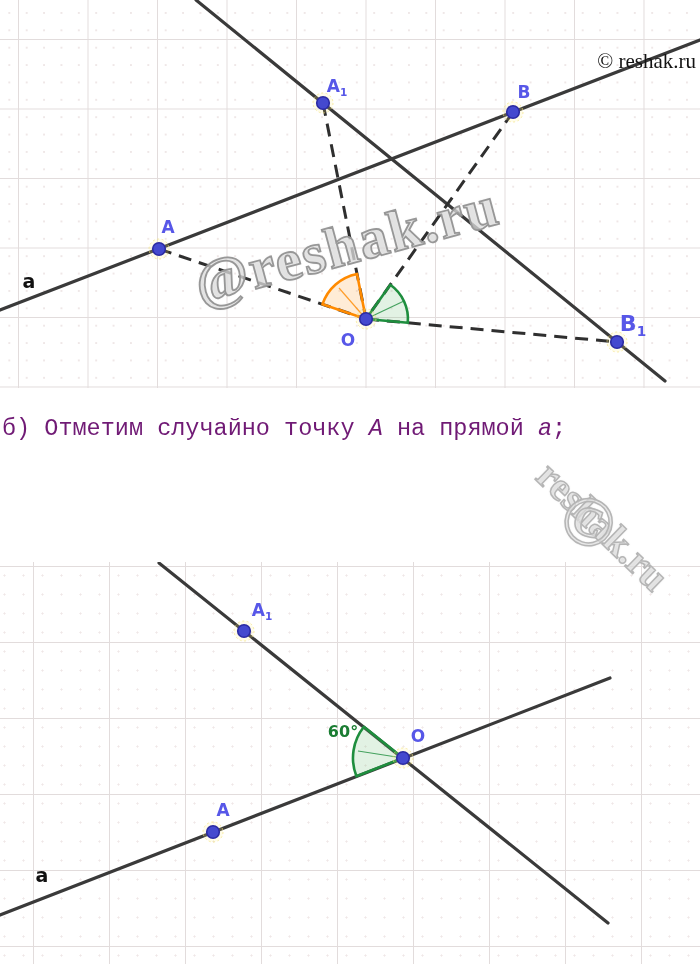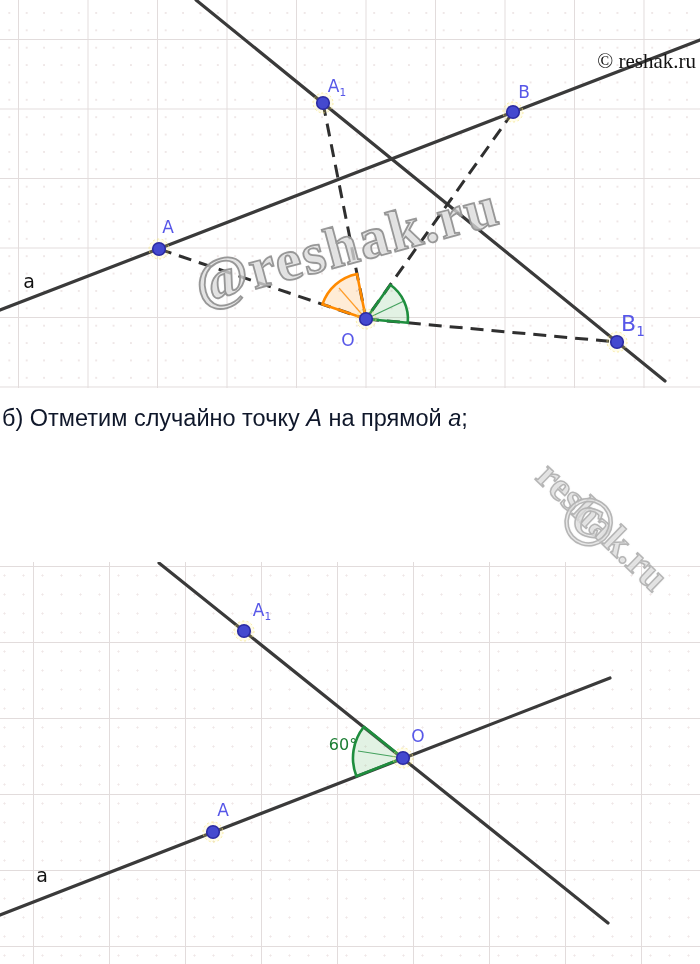--- a/index.html
+++ b/index.html
@@ -1,34 +1,34 @@
 <!DOCTYPE html>
 <html><head>
 <meta charset="utf-8">
 <style>
   html,body{margin:0;padding:0;}
   #screen{position:relative;width:700px;height:964px;background:#ffffff;overflow:hidden;
           font-family:"Liberation Sans",sans-serif;}
   .panel{position:absolute;left:0;width:700px;}
   .panel svg{position:absolute;left:0;top:0;z-index:1;}
   .dlabel{position:absolute;transform:translate(-50%,-50%);line-height:1;white-space:nowrap;
-          font-family:"DejaVu Sans",sans-serif;z-index:3;}
+          font-family:"DejaVu Sans",sans-serif;z-index:3;font-weight:bold;}
   .dlabel sub{font-size:0.62em;}
   #copyright{position:absolute;right:4px;top:1px;font-family:"Liberation Serif",serif;
              font-size:21px;color:#141414;z-index:6;white-space:nowrap;margin-top:48px;}
   .wm{position:absolute;font-family:"Liberation Serif",serif;font-weight:700;
       color:rgba(255,255,255,0.5);-webkit-text-stroke:1.8px #979797;
       text-shadow:0 0 2px rgba(150,150,150,0.55);z-index:5;white-space:nowrap;pointer-events:none;}
   #wm-top{left:190px;top:211px;font-size:58px;letter-spacing:2px;transform:rotate(-15deg);transform-origin:center;}
   #wm-mid{left:560px;top:452px;font-size:40px;transform:rotate(44deg);transform-origin:left top;
           -webkit-text-stroke:1.5px #b5b5b5;}
   #wm-mid-sym{left:562px;top:482px;font-size:70px;transform:rotate(18deg);
           -webkit-text-stroke:1.5px #b5b5b5;}
-  #solution{position:absolute;left:2px;top:402px;width:696px;z-index:2;
-            font-family:Liberation Sans, sans-serif;font-size:23.5px;line-height:32px;color:#0f172a;}
+  #solution{position:absolute;left:2px;top:413px;width:696px;z-index:2;
+            font-family:Liberation Mono, monospace;font-size:23.5px;line-height:32px;color:#701a75;}
   #solution .tline{white-space:nowrap;}
   #solution i{font-style:italic;}
   #solution sub{font-size:14px;line-height:0;}
 </style>
 </head>
 <body>
 
 <div id="screen">
   <div id="copyright">© reshak.ru</div>
 
@@ -82,15 +82,15 @@
         <circle cx="213" cy="270" r="6.3" fill="#4449cf" stroke="#2b2ba3" stroke-width="1.6"></circle>
         <circle cx="244" cy="69" r="10" fill="rgba(255,238,130,0.25)" stroke="#f3e27a" stroke-width="1" stroke-dasharray="2 2.5" opacity="0.7"></circle>
         <circle cx="244" cy="69" r="6.3" fill="#4449cf" stroke="#2b2ba3" stroke-width="1.6"></circle>
         <circle cx="403" cy="196" r="10" fill="rgba(255,238,130,0.25)" stroke="#f3e27a" stroke-width="1" stroke-dasharray="2 2.5" opacity="0.7"></circle>
         <circle cx="403" cy="196" r="6.3" fill="#4449cf" stroke="#2b2ba3" stroke-width="1.6"></circle>
       </svg>
       <span class="dlabel" style="left: 223px; top: 248px; color: rgb(87, 87, 232); font-size: 17px;">A</span>
       <span class="dlabel" style="left: 262px; top: 50px; color: rgb(87, 87, 232); font-size: 17px;">A<sub>1</sub></span>
       <span class="dlabel" style="left: 418px; top: 174px; color: rgb(87, 87, 232); font-size: 17px;">O</span>
       <span class="dlabel" style="left: 42px; top: 313px; color: rgb(17, 17, 17); font-size: 19px;">a</span>
-      <span class="dlabel" style="left: 343px; top: 183px; color: rgb(27, 125, 51); font-size: 16px; text-align: right;">60°</span>
+      <span class="dlabel" style="left: 343px; top: 170px; color: rgb(27, 125, 51); font-size: 16px; text-align: right;">60°</span>
     </div>
 </div>
 
 </body></html>

